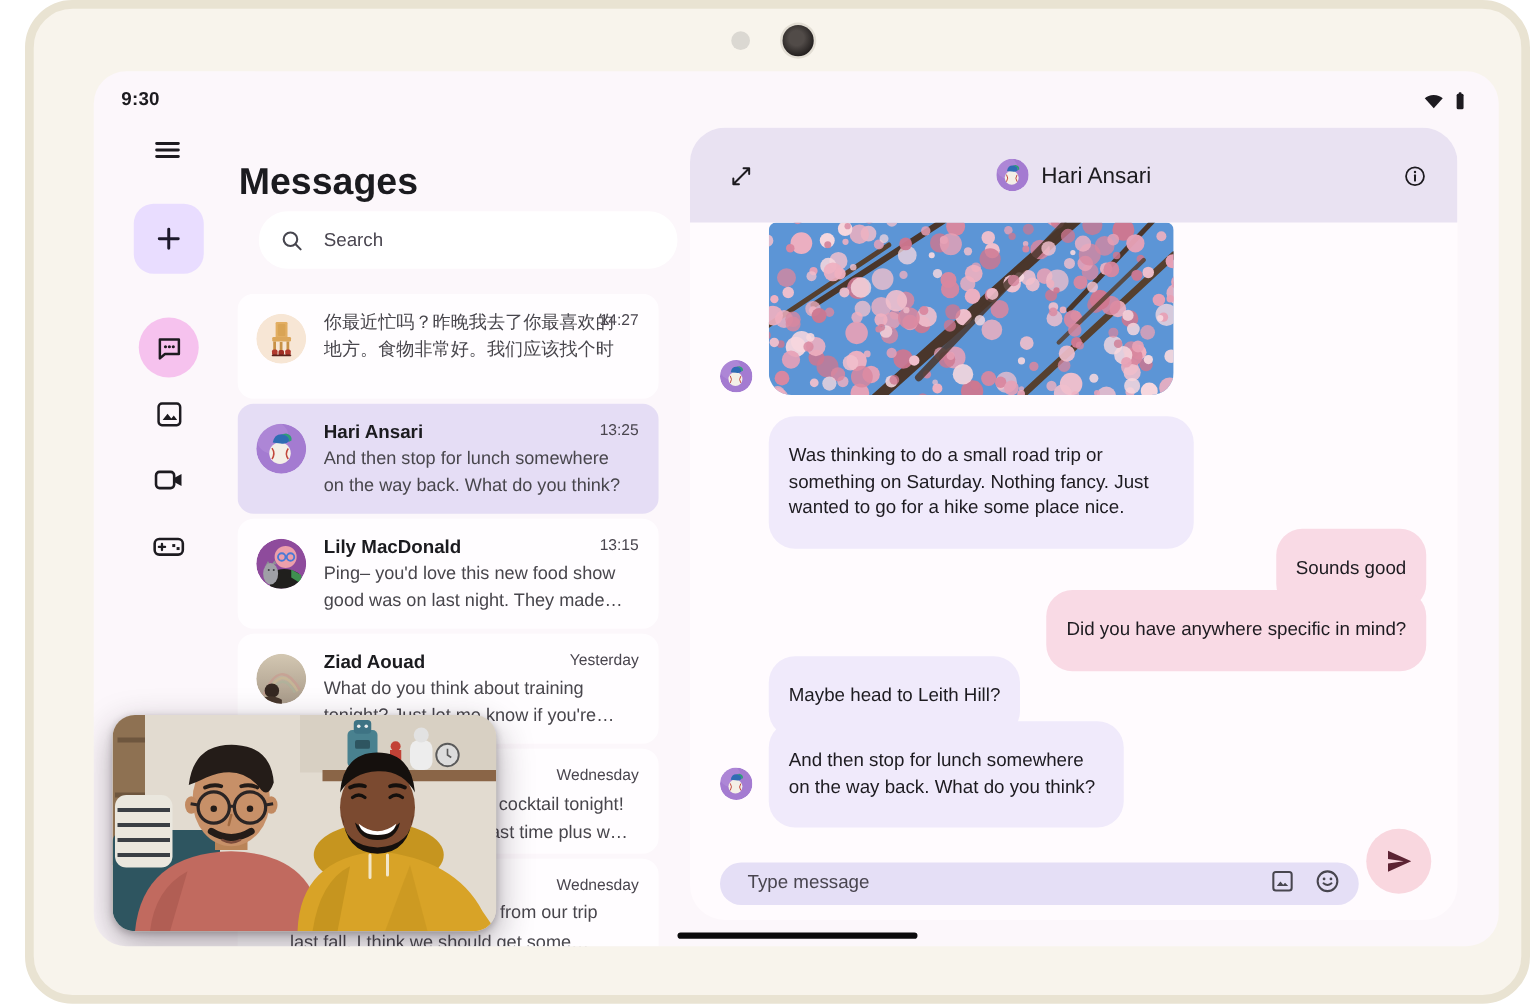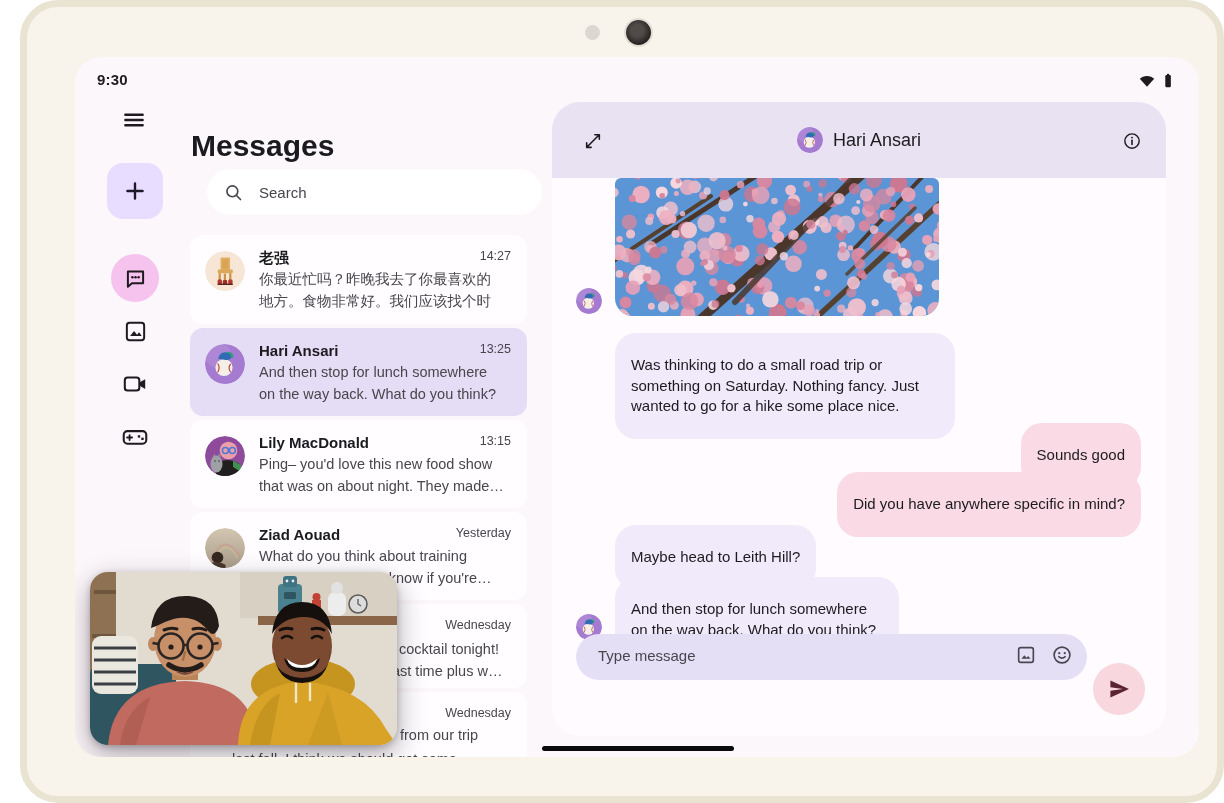--- a/index.html
+++ b/index.html
@@ -56,21 +56,21 @@
   .msg-img svg{display:block;}
   .chat-av{position:absolute;left:24px;}
   .bubble{position:absolute;font-size:15px;line-height:20.5px;color:#1D1B20;padding:22px 16px;border-radius:21px;}
   .in{background:#F0EAFB;left:63px;}
   .out{background:#F9DAE5;right:25px;white-space:nowrap;}
   .b1{top:231px;max-width:308px;}
   .b2{top:321px;}
   .b3{top:370px;}
   .b4{top:423px;white-space:nowrap;}
   .b5{top:475px;max-width:252px;}
-  .compose{position:absolute;left:24px;top:532px;width:511px;height:46px;border-radius:23px;background:#E5DFF6;
+  .compose{position:absolute;left:24px;top:588px;width:511px;height:34px;border-radius:23px;background:#E5DFF6;
     display:flex;align-items:center;padding:0 14px 4px 20px;box-sizing:border-box;}
   .compose input{flex:1;border:none;outline:none;background:transparent;font-size:15px;color:#1D1B20;font-family:inherit;}
   .compose input::placeholder{color:#49454F;}
   .compose .cicon{width:22px;height:22px;margin-left:14px;cursor:pointer;}
   .send-btn{position:absolute;left:541px;top:561px;width:52px;height:52px;border-radius:50%;background:#F9D7DF;
     display:flex;align-items:center;justify-content:center;cursor:pointer;}
   
   .gesture{position:absolute;left:467px;top:689px;width:192px;height:4.5px;border-radius:3px;background:#0B0B0C;cursor:grab;}
   
   .pip{position:absolute;left:15px;top:515px;width:307px;height:173px;border-radius:18px;overflow:hidden;
@@ -254,39 +254,38 @@
           <use href="#i-search"></use>
         </svg>
       <input type="text" placeholder="Search" style="">
     </div>
 
     <div class="conv-list">
       <div class="card">
         <svg class="av40 av">
             <use href="#av-chair"></use>
           </svg>
-        <div class="name">老强</div>
         <div class="time-lbl">14:27</div>
         <div class="preview">你最近忙吗？昨晚我去了你最喜欢的地方。食物非常好。我们应该找个时间…</div>
       </div>
       <div class="card sel">
         <svg class="av40 av">
             <use href="#av-hari"></use>
           </svg>
         <div class="name">Hari Ansari</div>
         <div class="time-lbl">13:25</div>
         <div class="preview">And then stop for lunch somewhere on the way back. What do you think?</div>
       </div>
       <div class="card">
         <svg class="av40 av">
             <use href="#av-lily"></use>
           </svg>
         <div class="name">Lily MacDonald</div>
         <div class="time-lbl">13:15</div>
-        <div class="preview">Ping– you'd love this new food show that was on about night. They made…</div>
+        <div class="preview">Ping– you'd love this new food show good was on last night. They made…</div>
       </div>
       <div class="card">
         <svg class="av40 av">
             <use href="#av-ziad"></use>
           </svg>
         <div class="name">Ziad Aouad</div>
         <div class="time-lbl">Yesterday</div>
         <div class="preview">What do you think about training tonight? Just let me know if you're…</div>
       </div>
       <div class="card" style="height:84px">

